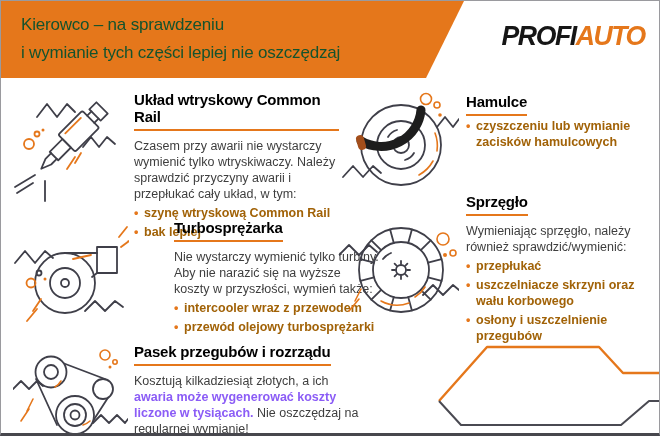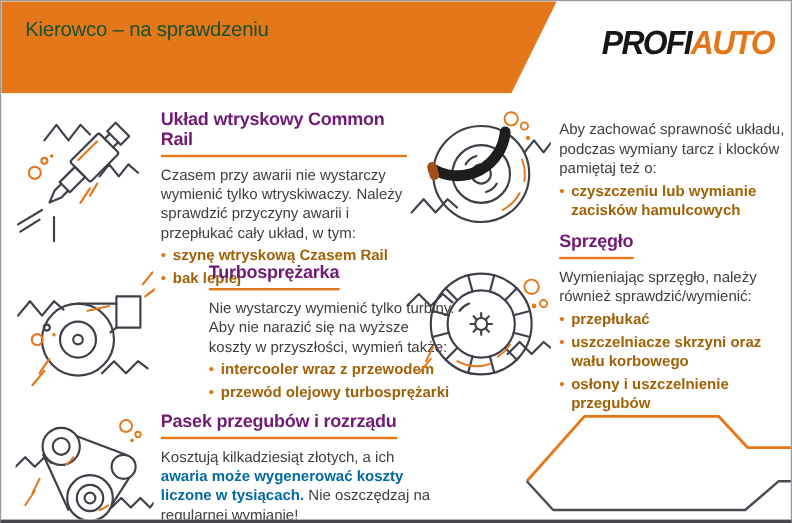--- a/index.html
+++ b/index.html
@@ -16,40 +16,41 @@
   }
   .title { position:absolute; left:20px; top:10px; color:#14532d; font-weight:normal;
            font-size:17px; line-height:28px; letter-spacing:-0.2px; }
   .logo { position:absolute; right:14px; top:19px; font-style:italic; font-weight:bold;
           font-size:28px; letter-spacing:-1.5px; transform:scaleX(.95); transform-origin:right; white-space:nowrap; }
   .logo .p1 { color:#161616; }
   .logo .p2 { color:#E5771B; }
   
   .section { position:absolute; }
   .section h3 { margin:0; display:inline-block; font-size:15px; font-weight:bold;
-                color:#701a75; border-bottom:2px solid #E5771B; padding-bottom:4px; letter-spacing:-0.2px; }
+                color:#000000; border-bottom:2px solid #E5771B; padding-bottom:4px; letter-spacing:-0.2px; }
   .section p { margin:7px 0 3px 0; font-size:12.5px; line-height:16px; color:#3e3e3e; }
   .section ul { margin:2px 0 0 0; padding:0; list-style:none; }
   .section li { position:relative; padding-left:10px; font-size:12.5px; font-weight:bold;
                 color:#a16207; line-height:16px; margin-bottom:3px; }
   .section li::before { content:"\2022"; position:absolute; left:0; color:#E5771B; }
-  .bold-dark { font-weight:bold; color:#0369a1; }
+  .bold-dark { font-weight:bold; color:#8b5cf6; }
   
   .icon { position:absolute; }
   .icon svg, .deco svg { display:block; }
   .deco { position:absolute; left:436px; top:334px; }
 </style>
 </head>
 <body>
 
 <div class="poster">
 
   <div class="banner"></div>
   <div class="title">
     <div>Kierowco – na sprawdzeniu</div>
+    <div>i wymianie tych części lepiej nie oszczędzaj</div>
   </div>
   <div class="logo">
     <span class="p1">PROFI</span><span class="p2">AUTO</span>
   </div>
 
   <div class="icon" style="left:8px; top:86px;">
     <svg width="115" height="118" viewBox="0 0 115 118">
       <g fill="none" stroke="#3F3F49" stroke-width="1.8" stroke-linecap="round" stroke-linejoin="round">
         <polyline points="28,30 38,17 48,30 58,17 66,25"></polyline>
         <g>
@@ -75,21 +76,21 @@
         <circle cx="28" cy="47" r="2.5"></circle>
         <circle cx="34" cy="43" r="1.5" fill="#E5771B" stroke="none"></circle>
       </g>
     </svg>
   </div>
 
   <div class="section" style="left:133px; top:90px; width:205px;">
     <h3>Układ wtryskowy Common Rail</h3>
     <p>Czasem przy awarii nie wystarczy wymienić tylko wtryskiwaczy. Należy sprawdzić przyczyny awarii i przepłukać cały układ, w tym:</p>
     <ul>
-      <li>szynę wtryskową Czasem Rail</li>
+      <li>szynę wtryskową Common Rail</li>
       <li>bak lepiej</li>
     </ul>
   </div>
 
   <div class="icon" style="left:340px; top:88px;">
     <svg width="118" height="108" viewBox="0 0 118 108">
       <g fill="none" stroke="#3F3F49" stroke-width="1.8" stroke-linecap="round" stroke-linejoin="round">
         <circle cx="60" cy="56" r="40"></circle>
         <circle cx="60" cy="56" r="24"></circle>
         <circle cx="60" cy="56" r="8"></circle>
@@ -104,21 +105,21 @@
         <path d="M94,44 A36,36 0 0 1 96,62"></path>
         <path d="M92,72 A36,36 0 0 1 78,86"></path>
         <circle cx="85" cy="10" r="5.5"></circle>
         <circle cx="96" cy="16" r="3"></circle>
         <circle cx="99" cy="26" r="1.8" fill="#E5771B" stroke="none"></circle>
       </g>
     </svg>
   </div>
 
   <div class="section" style="left:465px; top:92px; width:190px;">
-    <p>Aby zachować sprawność układu, podczas wymiany tarcz i klocków pamiętaj też o:</p>
+    <h3>Hamulce</h3>
     <ul>
       <li>czyszczeniu lub wymianie zacisków hamulcowych</li>
     </ul>
   </div>
 
   <div class="icon" style="left:10px; top:218px;">
     <svg width="118" height="112" viewBox="0 0 118 112">
       <g fill="none" stroke="#3F3F49" stroke-width="1.8" stroke-linecap="round" stroke-linejoin="round">
         <circle cx="54" cy="64" r="30"></circle>
         <circle cx="54" cy="64" r="15"></circle>

